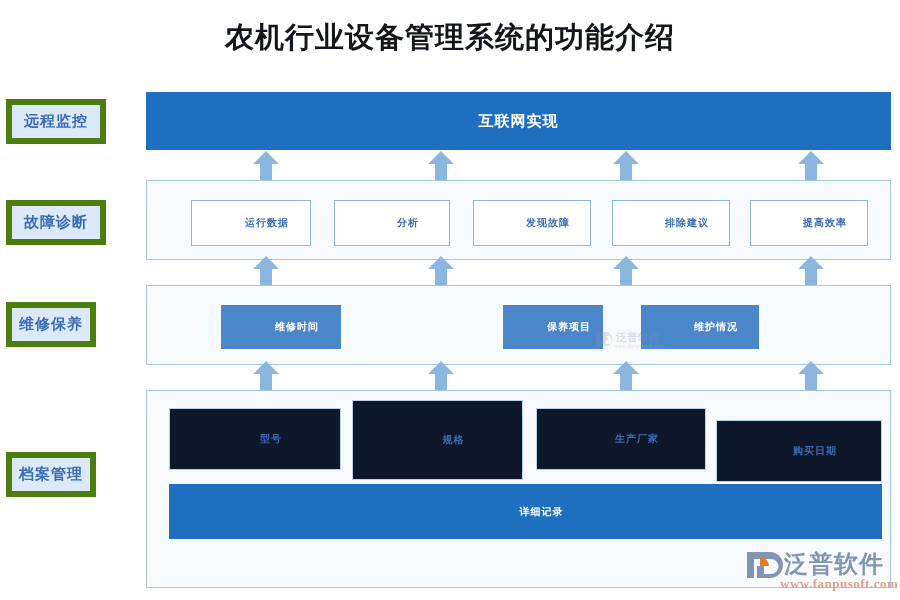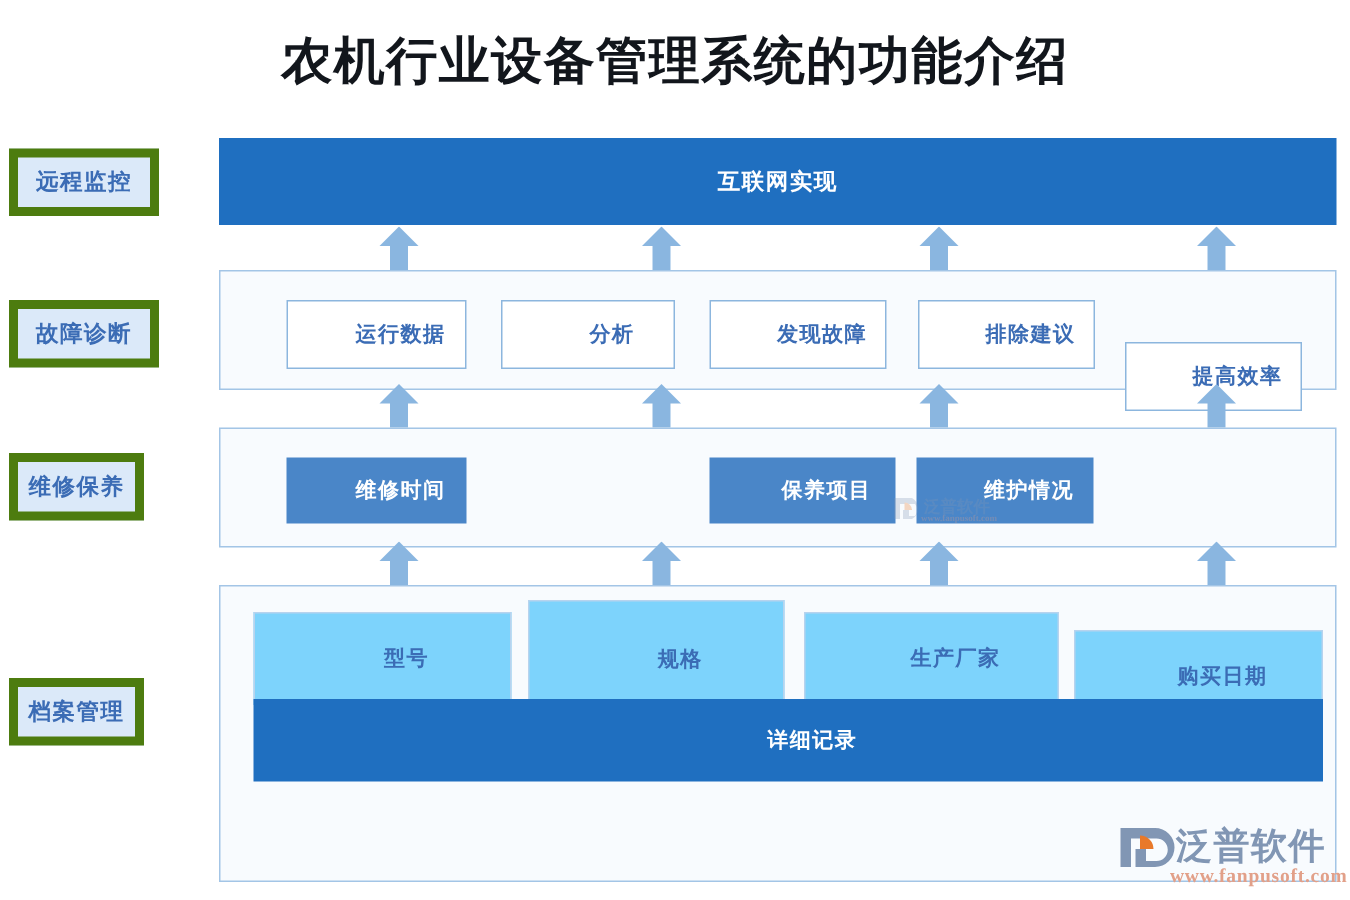--- a/index.html
+++ b/index.html
@@ -22,21 +22,21 @@
   }
 
   
   .page-title {
     position: absolute;
     left: 0;
     top: 18px;
     width: 900px;
     text-align: center;
     font-family: "Liberation Serif", "DejaVu Serif", serif;
-    font-size: 34px;
+    font-size: 29px;
     font-weight: 700;
     color: #12161c;
     letter-spacing: 1px;
     white-space: nowrap;
   }
 
   
   .cat-chip {
     position: absolute;
     background: #dbe9f9;
@@ -85,39 +85,40 @@
   .panel-maintain  { top: 285px; height: 80px; }
   .panel-archive   { top: 390px; height: 198px; }
 
   
   .node {
     position: absolute;
     box-sizing: border-box;
     display: flex;
     align-items: center;
     justify-content: center;
-    font-size: 14px;
+    font-size: 10px;
     letter-spacing: 1px;
     white-space: nowrap;
     padding-left: 32px;
   }
   .node-outline {
     background: #ffffff;
     border: 1px solid #8cb6de;
     color: #3b6cb5;
     font-weight: 700;
   }
   .node-solid {
     background: #4a86c8;
     border: none;
     color: #ffffff;
     font-weight: 700;
+    margin-left: 30px;
   }
   .node-tint {
-    background: #7dd3fc;
+    background: #0f172a;
     border: 1px solid #b7d3ee;
     color: #3b6cb5;
     font-weight: 700;
   }
   .node-deep {
     background: #1f6fc0;
     border: none;
     color: #ffffff;
     font-weight: 700;
   }
@@ -258,21 +259,21 @@
   </div>
   <div class="node node-outline" style="left:334px; top:200px; width:116px; height:46px;">
     <span>分析</span>
   </div>
   <div class="node node-outline" style="left:473px; top:200px; width:118px; height:46px;">
     <span>发现故障</span>
   </div>
   <div class="node node-outline" style="left:612px; top:200px; width:118px; height:46px;">
     <span>排除建议</span>
   </div>
-  <div class="node node-outline" style="left:750px; top:200px; width:118px; height:46px;margin-top:28px;">
+  <div class="node node-outline" style="left:750px; top:200px; width:118px; height:46px;">
     <span>提高效率</span>
   </div>
 
   <div class="arrow" style="left:252px; top:256px;">
     <svg viewBox="0 0 28 30">
         <path d="M14 0 L27 13 L20 13 L20 30 L8 30 L8 13 L1 13 Z" fill="#8ab6e0"></path>
       </svg>
   </div>
   <div class="arrow" style="left:427px; top:256px;">
     <svg viewBox="0 0 28 30">
@@ -288,21 +289,21 @@
     <svg viewBox="0 0 28 30">
         <path d="M14 0 L27 13 L20 13 L20 30 L8 30 L8 13 L1 13 Z" fill="#8ab6e0"></path>
       </svg>
   </div>
 
   <div class="panel panel-maintain"></div>
 
   <div class="node node-solid" style="left:191px; top:305px; width:120px; height:44px;">
     <span>维修时间</span>
   </div>
-  <div class="node node-solid" style="left:473px; top:305px; width:124px; height:44px;text-align:right;">
+  <div class="node node-solid" style="left:473px; top:305px; width:100px; height:44px;text-align:right;">
     <span>保养项目</span>
   </div>
   <div class="node node-solid" style="left:611px; top:305px; width:118px; height:44px;">
     <span>维护情况</span>
   </div>
 
   <div class="inline-wm">
     <svg class="inline-wm-mark" viewBox="0 0 20 16">
       <path d="M2 1 L2 15 L6 15 L6 5 L16 5 A6 6 0 0 1 16 13 L12 13 L12 9 L8 9 L8 15 L14 15 A8 8 0 0 0 14 1 Z" fill="#8196b4"></path>
       <path d="M9 4 A5 5 0 0 1 14 9 L9 9 Z" fill="#e8792a"></path>
@@ -340,21 +341,21 @@
   <div class="node node-tint" style="left:352px; top:400px; width:171px; height:80px;">
     <span>规格</span>
   </div>
   <div class="node node-tint" style="left:536px; top:408px; width:170px; height:62px;">
     <span>生产厂家</span>
   </div>
   <div class="node node-tint" style="left:716px; top:420px; width:166px; height:62px;">
     <span>购买日期</span>
   </div>
 
-  <div class="node node-deep" style="left:169px; top:466px; width:713px; height:55px;">
+  <div class="node node-deep" style="left:169px; top:484px; width:713px; height:55px;">
     <span>详细记录</span>
   </div>
 
   <div class="wm-logo">
     <svg class="wm-mark" viewBox="0 0 40 30">
       <path d="M3 2 L3 28 L10 28 L10 9 L27 9 A7.5 7.5 0 0 1 27 24 L20 24 L20 16 L13 16 L13 28 L26 28 A13 13 0 0 0 26 2 Z" fill="#8196b4"></path>
       <path d="M16 7 A9 9 0 0 1 25 16 L16 16 Z" fill="#e8792a"></path>
     </svg>
     <div class="wm-name">泛普软件</div>
     <div class="wm-url">www.fanpusoft.com</div>

